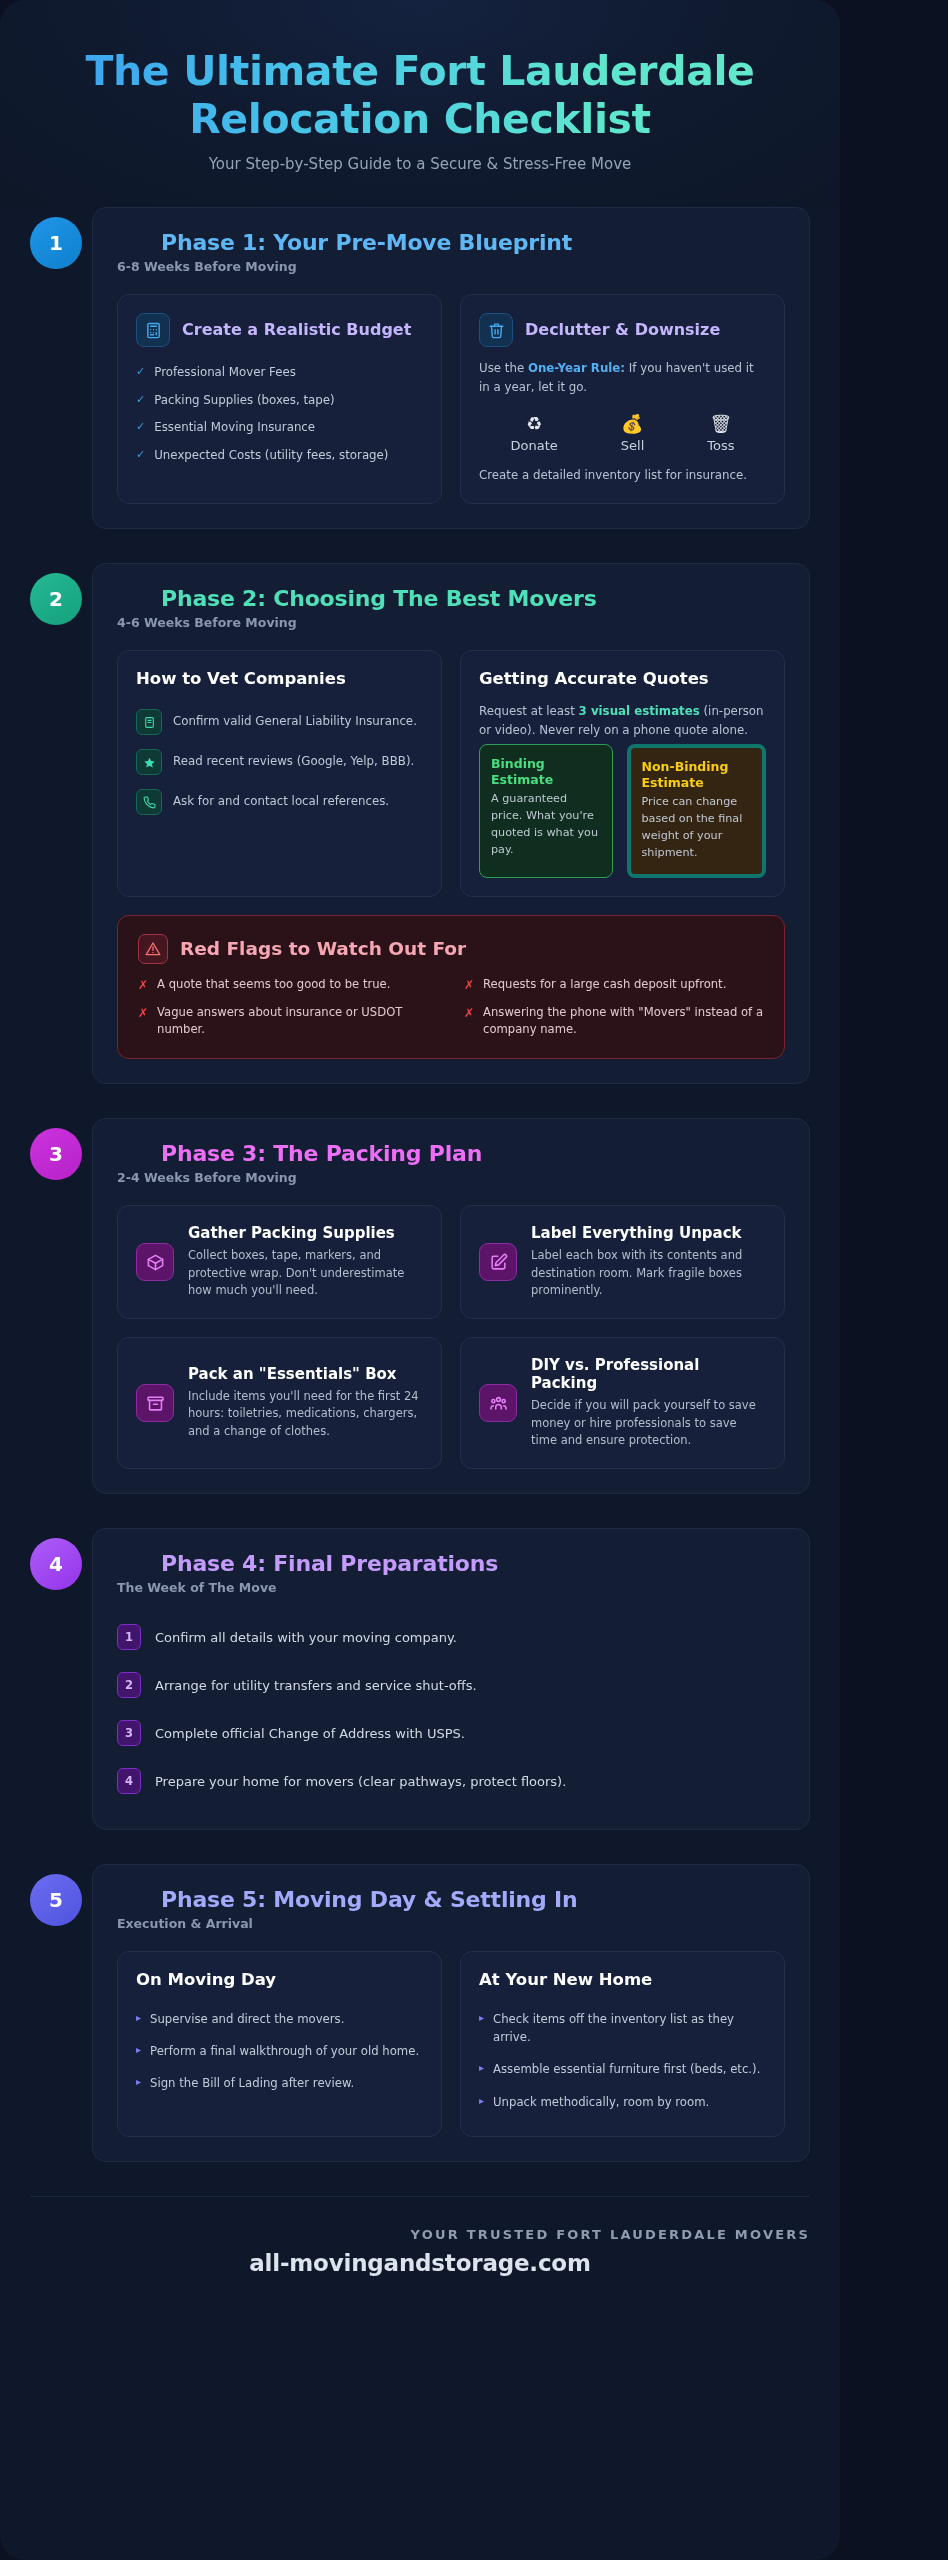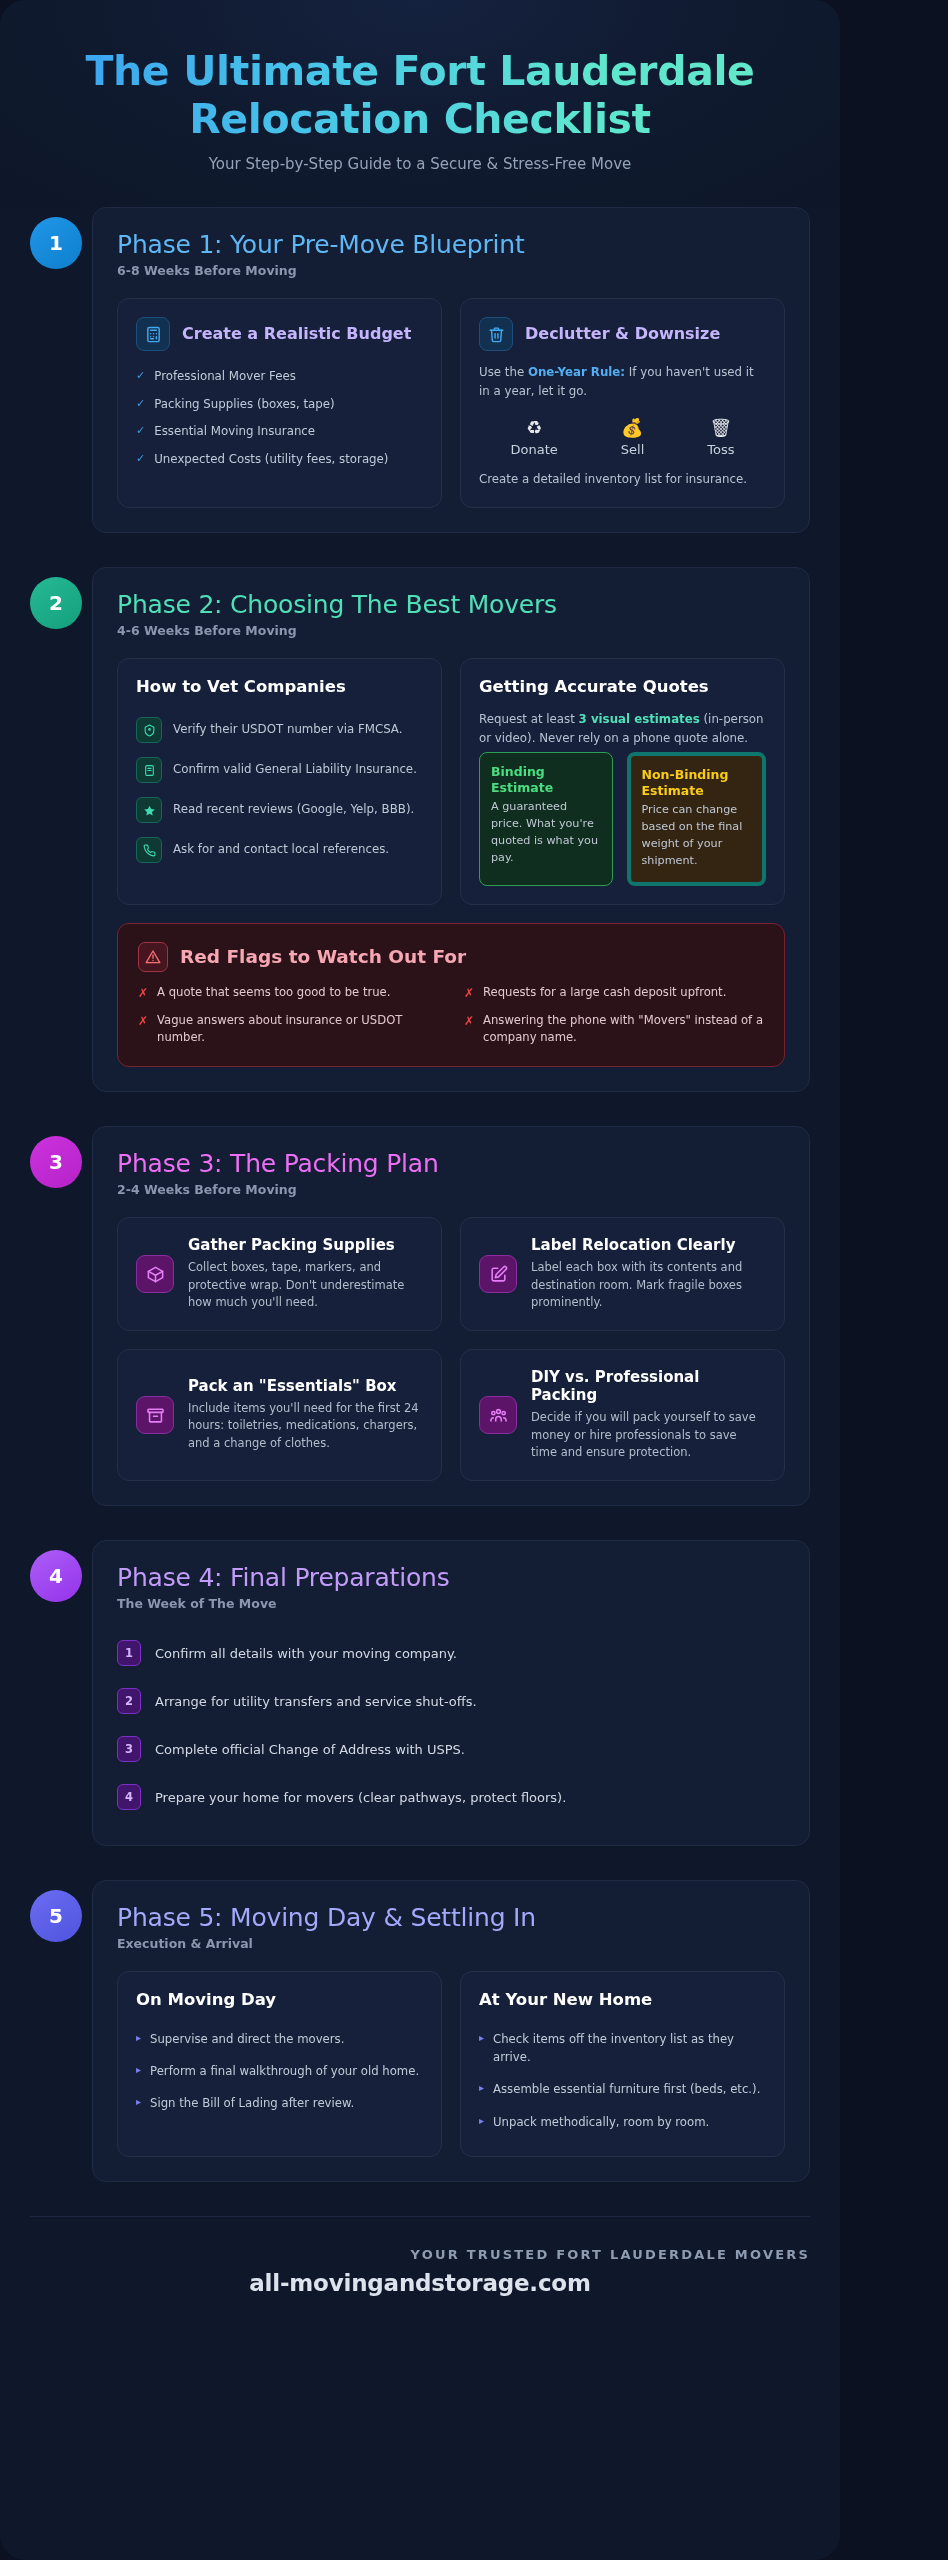--- a/index.html
+++ b/index.html
@@ -74,23 +74,24 @@
   .badge-4 { background: linear-gradient(145deg, #ad5ef8 0%, #9333ea 100%); }
   .badge-5 { background: linear-gradient(145deg, #6b6ef2 0%, #4f52dd 100%); }
 
   .phase-card {
     background: #131d33;
     border: 1px solid #1f2a44;
     border-radius: 14px;
     padding: 22px 24px 24px 24px;
   }
   .phase-title {
-    font-size: 25px;
-    font-weight: 400;
+    font-size: 22px;
+    font-weight: 700;
     letter-spacing: -0.2px;
+    margin-left: 44px;
   }
   .t-blue    { color: #5fb8f5; }
   .t-teal    { color: #4fe0b8; }
   .t-magenta { color: #ec6ff5; }
   .t-purple  { color: #c39bfb; }
   .t-indigo  { color: #a3a9fb; }
 
   .phase-sub {
     margin-top: 4px;
     font-size: 12.5px;
@@ -410,29 +411,20 @@
       <div class="phase-sub">4-6 Weeks Before Moving</div>
 
       <div class="cards-row">
 
         <div class="sub-card">
           <div class="sc-title-plain">How to Vet Companies</div>
           <ul class="vet-list">
             <li>
               <div class="icon-tile tile-teal vet-tile">
                 <svg viewBox="0 0 24 24" fill="none" stroke="currentColor" stroke-width="2" stroke-linecap="round" stroke-linejoin="round">
-                    <path d="M12 2l8 4v6c0 5-3.5 8.5-8 10-4.5-1.5-8-5-8-10V6z"></path>
-                    <circle cx="12" cy="10" r="1.5"></circle>
-                  </svg>
-              </div>
-              <div class="txt">Verify their USDOT number via FMCSA.</div>
-            </li>
-            <li>
-              <div class="icon-tile tile-teal vet-tile">
-                <svg viewBox="0 0 24 24" fill="none" stroke="currentColor" stroke-width="2" stroke-linecap="round" stroke-linejoin="round">
                     <rect x="5" y="3" width="14" height="18" rx="2"></rect>
                     <line x1="9" y1="8" x2="15" y2="8"></line>
                     <line x1="9" y1="12" x2="15" y2="12"></line>
                   </svg>
               </div>
               <div class="txt">Confirm valid General Liability Insurance.</div>
             </li>
             <li>
               <div class="icon-tile tile-teal vet-tile">
                 <svg viewBox="0 0 24 24" fill="currentColor" stroke="none">
@@ -523,21 +515,21 @@
         </div>
 
         <div class="p3-card">
           <div class="p3-tile">
             <svg viewBox="0 0 24 24" fill="none" stroke="currentColor" stroke-width="2" stroke-linecap="round" stroke-linejoin="round">
                 <path d="M11 4H6a2 2 0 0 0-2 2v12a2 2 0 0 0 2 2h12a2 2 0 0 0 2-2v-5"></path>
                 <path d="M18.5 2.5a2.1 2.1 0 0 1 3 3L12 15l-4 1 1-4z"></path>
               </svg>
           </div>
           <div class="p3-body">
-            <h4>Label Relocation Clearly</h4>
+            <h4>Label Everything Unpack</h4>
             <p>Label each box with its contents and destination room. Mark fragile boxes prominently.</p>
           </div>
         </div>
 
         <div class="p3-card">
           <div class="p3-tile">
             <svg viewBox="0 0 24 24" fill="none" stroke="currentColor" stroke-width="2" stroke-linecap="round" stroke-linejoin="round">
                 <rect x="2.5" y="4" width="19" height="4" rx="1"></rect>
                 <path d="M4.5 8v11a1 1 0 0 0 1 1h13a1 1 0 0 0 1-1V8"></path>
                 <line x1="9.5" y1="13" x2="14.5" y2="13"></line>

